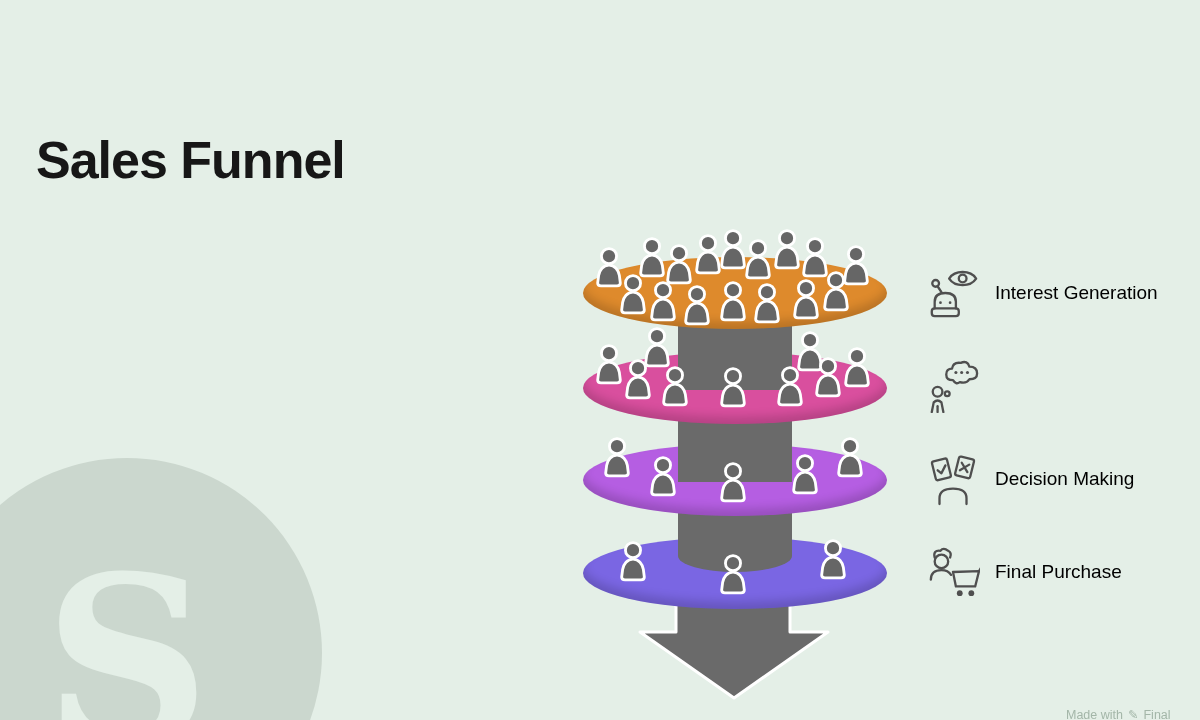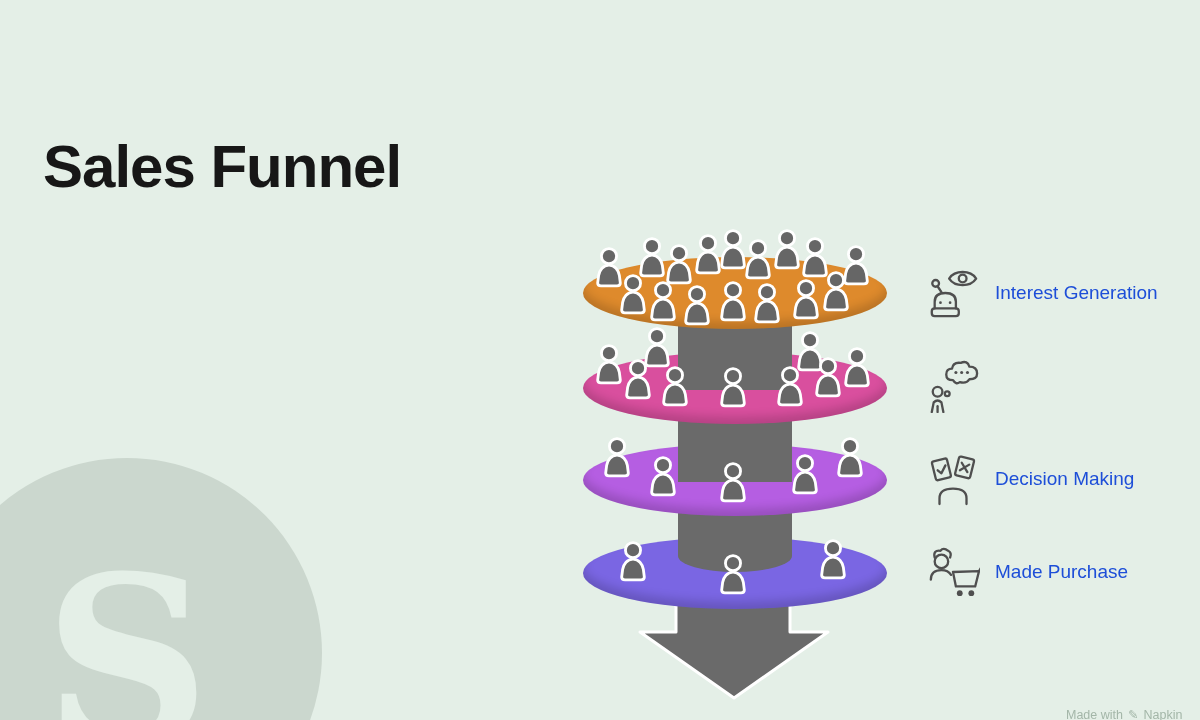--- a/index.html
+++ b/index.html
@@ -1,20 +1,20 @@
 <!DOCTYPE html>
 <html><head>
 <meta charset="utf-8">
 <style>
   html,body{margin:0;padding:0;}
   .page{position:relative;width:1200px;height:720px;overflow:hidden;
         background:#e4efe7;font-family:"Liberation Sans",sans-serif;}
 
   
-  .title{position:absolute;left:36px;top:104px;margin:7px;font-size:60px;
+  .title{position:absolute;left:36px;top:104px;margin:0;font-size:52px;
          font-weight:700;line-height:112px;letter-spacing:-1px;color:#171717;}
   .title .line{display:block;}
 
   
   .watermark-circle{position:absolute;left:-68px;top:458px;width:390px;height:390px;
         border-radius:50%;background:#cbd7ce;}
   .watermark-letter{position:absolute;left:112px;top:88px;font-family:"DejaVu Serif",serif;
         font-weight:700;font-size:230px;line-height:1;color:#e4efe7;}
 
   
@@ -29,21 +29,21 @@
   .arrow-svg{position:absolute;left:0;top:0;width:308px;height:470px;}
   .people{position:absolute;left:0;top:0;width:308px;height:470px;}
   .person{position:absolute;width:34px;height:42px;}
 
   
   .legend-row{position:absolute;left:926px;width:280px;height:58px;
         display:flex;align-items:center;gap:15px;}
   .row1{top:264px}.row2{top:357px}.row3{top:450px}.row4{top:543px}
   .legend-icon{width:54px;height:54px;flex:0 0 54px;display:flex;
         align-items:center;justify-content:center;}
-  .legend-label{font-size:19px;color:#1d4ed8;}
+  .legend-label{font-size:19px;color:#000000;}
 
   
   .credit{position:absolute;left:1066px;top:707px;display:flex;align-items:center;
         gap:5px;font-size:12.5px;color:#a3b6a8;}
 </style>
 </head>
 <body>
 
 <div class="page">
 
@@ -255,22 +255,22 @@
       <svg viewBox="0 0 56 56" width="54" height="54" fill="none" stroke="#4f4f4f" stroke-width="2.4" stroke-linecap="round" stroke-linejoin="round">
         <circle cx="16" cy="17" r="7"></circle>
         <path d="M9 13 Q7 5 15 6 Q18 2 23 6 Q27 8 25 13"></path>
         <path d="M5 36 Q5 26 16 26 Q23 26 26 31"></path>
         <path d="M28 28 L55 27 L51 43 L31 43 Z"></path>
         <path d="M55 27 L58 22"></path>
         <circle cx="35" cy="50" r="3" fill="#4f4f4f" stroke="none"></circle>
         <circle cx="47" cy="50" r="3" fill="#4f4f4f" stroke="none"></circle>
       </svg>
     </span>
-    <span class="legend-label">Made Purchase</span>
+    <span class="legend-label">Final Purchase</span>
   </div>
 
   <div class="credit">
     <span>Made with</span>
     <span>✎</span>
-    <span>Napkin</span>
+    <span>Final</span>
   </div>
 
 </div>
 
 </body></html>

